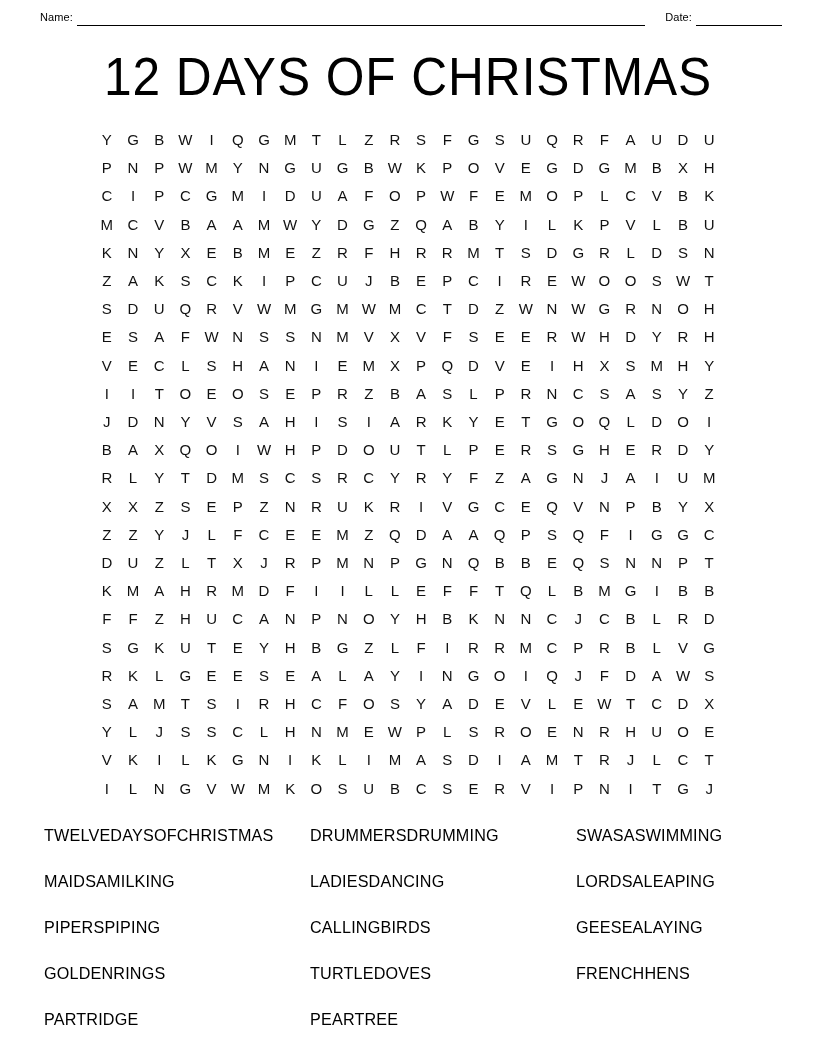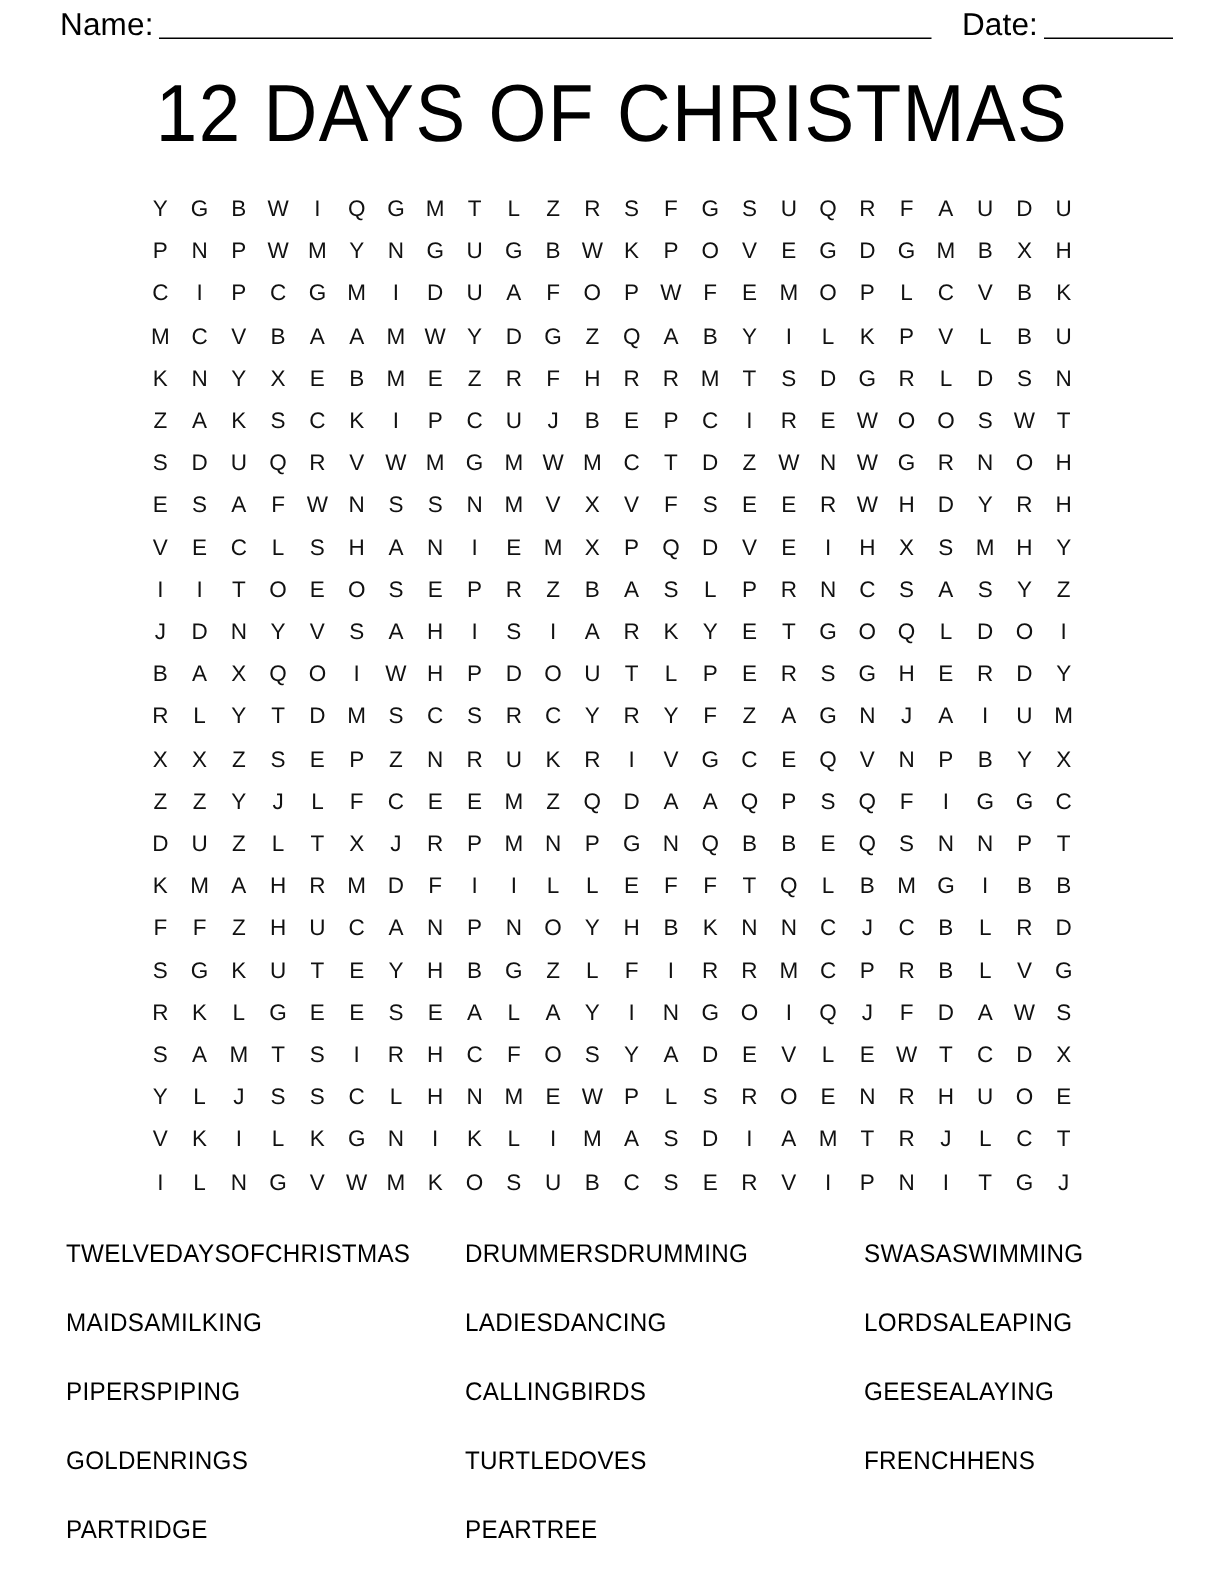--- a/index.html
+++ b/index.html
@@ -26,21 +26,21 @@
     box-sizing: border-box;
     font-size: 15.5px;
     letter-spacing: 0.1px;
   }
   .field {
     display: flex;
     align-items: flex-end;
     white-space: nowrap;
   }
   .field-label {
-    font-size: 21px;
+    font-size: 11px;
     line-height: 18px;
   }
   .field-rule {
     display: inline-block;
     border-bottom: 1px solid #000;
     height: 14px;
     margin-left: 4px;
   }
   .name-field { flex: 1 1 auto; }
   .name-field .field-rule { flex: 1 1 auto; }

